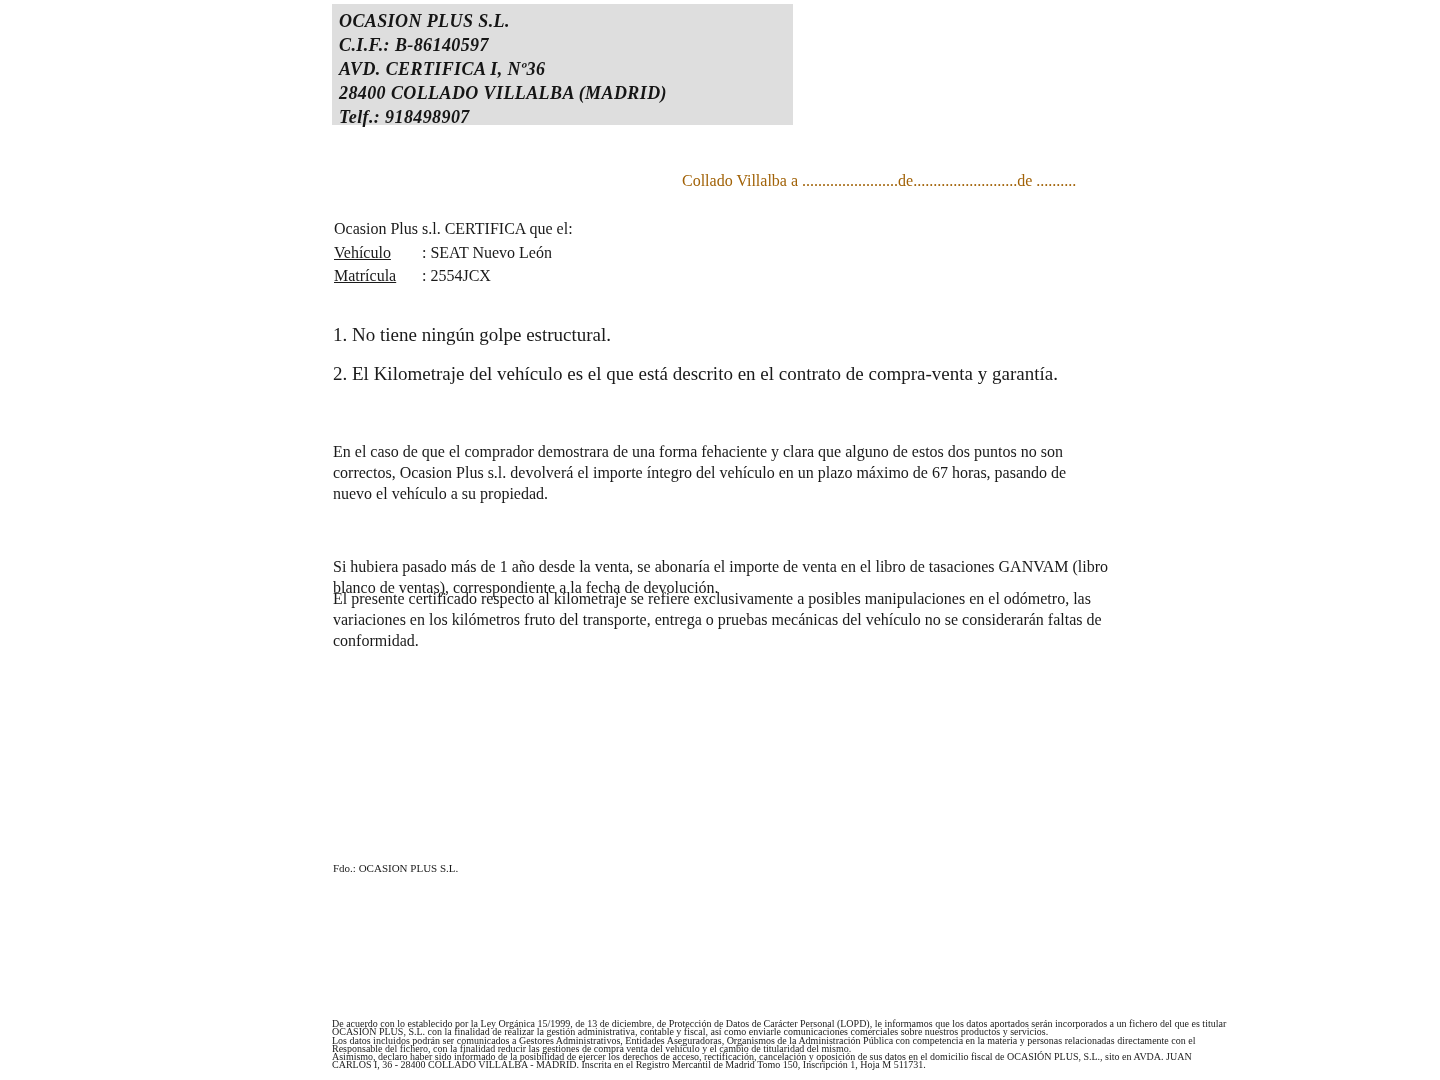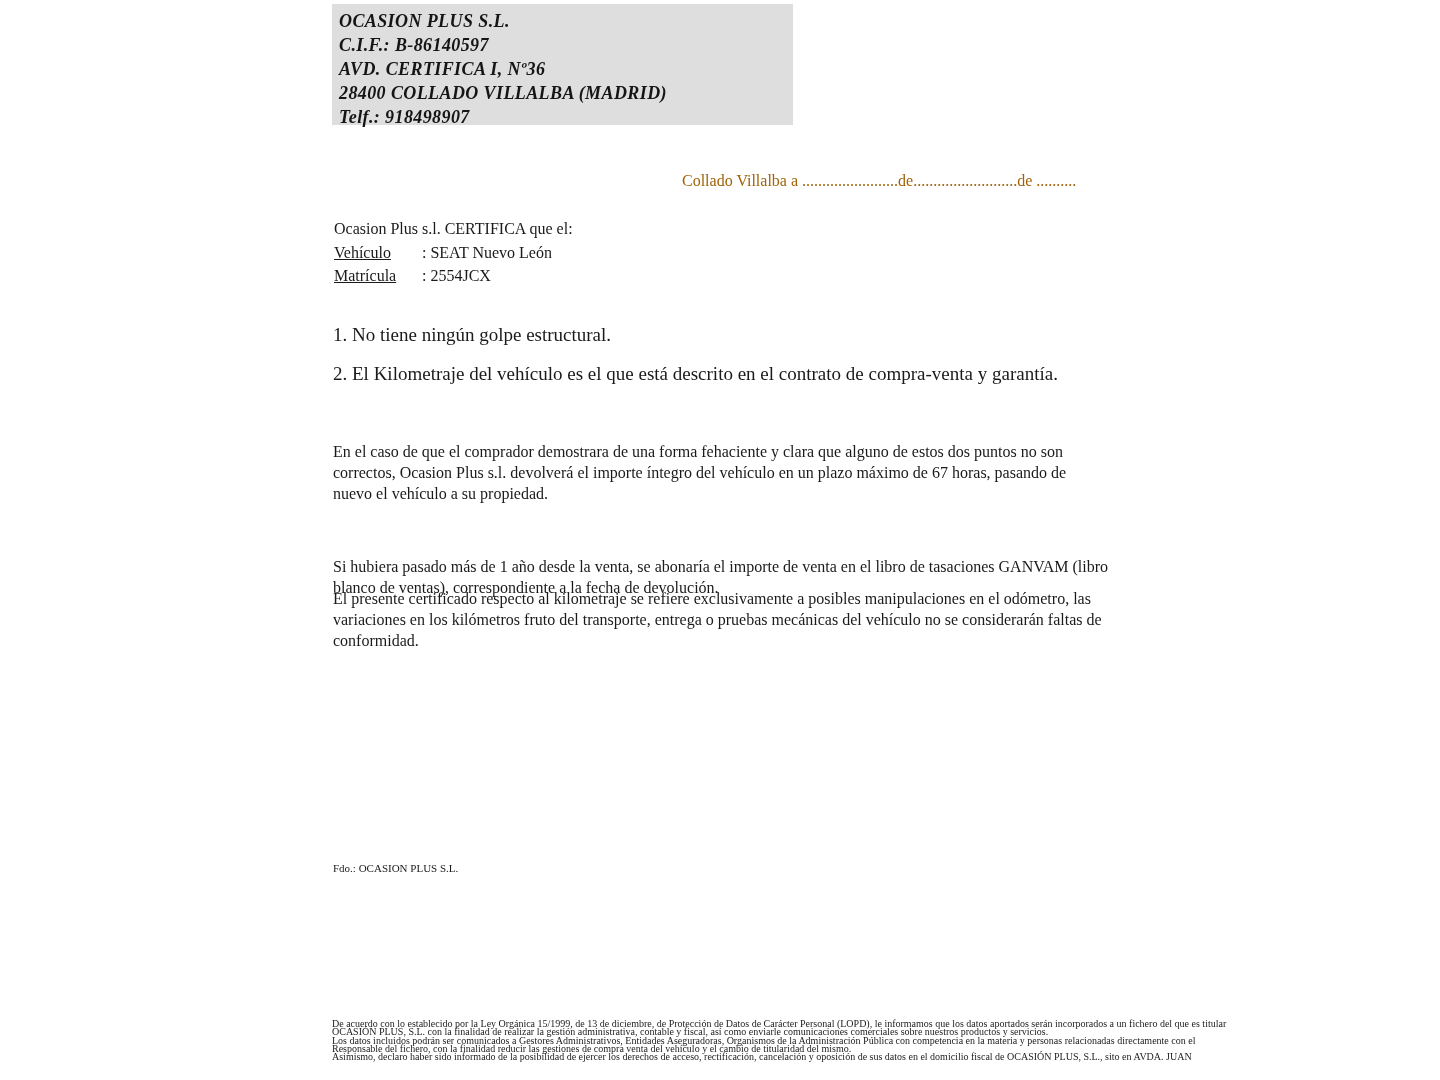--- a/index.html
+++ b/index.html
@@ -83,15 +83,16 @@
   <p class="para d">El presente certificado respecto al kilometraje se refiere exclusivamente a posibles manipulaciones en el odómetro, las variaciones en los kilómetros fruto del transporte, entrega o pruebas mecánicas del vehículo no se considerarán faltas de conformidad.</p>
 
   <div class="signature">Fdo.: OCASION PLUS S.L.</div>
 
   <div class="legal">
     <div>De acuerdo con lo establecido por la Ley Orgánica 15/1999, de 13 de diciembre, de Protección de Datos de Carácter Personal (LOPD), le informamos que los datos aportados serán incorporados a un fichero del que es titular</div>
     <div>OCASIÓN PLUS, S.L. con la finalidad de realizar la gestión administrativa, contable y fiscal, así como enviarle comunicaciones comerciales sobre nuestros productos y servicios.</div>
     <div>Los datos incluidos podrán ser comunicados a Gestores Administrativos, Entidades Aseguradoras, Organismos de la Administración Pública con competencia en la materia y personas relacionadas directamente con el</div>
     <div>Responsable del fichero, con la finalidad reducir las gestiones de compra venta del vehículo y el cambio de titularidad del mismo.</div>
     <div>Asimismo, declaro haber sido informado de la posibilidad de ejercer los derechos de acceso, rectificación, cancelación y oposición de sus datos en el domicilio fiscal de OCASIÓN PLUS, S.L., sito en AVDA. JUAN</div>
+    <div>CARLOS I, 36 - 28400 COLLADO VILLALBA - MADRID. Inscrita en el Registro Mercantil de Madrid Tomo 150, Inscripción 1, Hoja M 511731.</div>
   </div>
 
 </div>
 
 </body></html>

